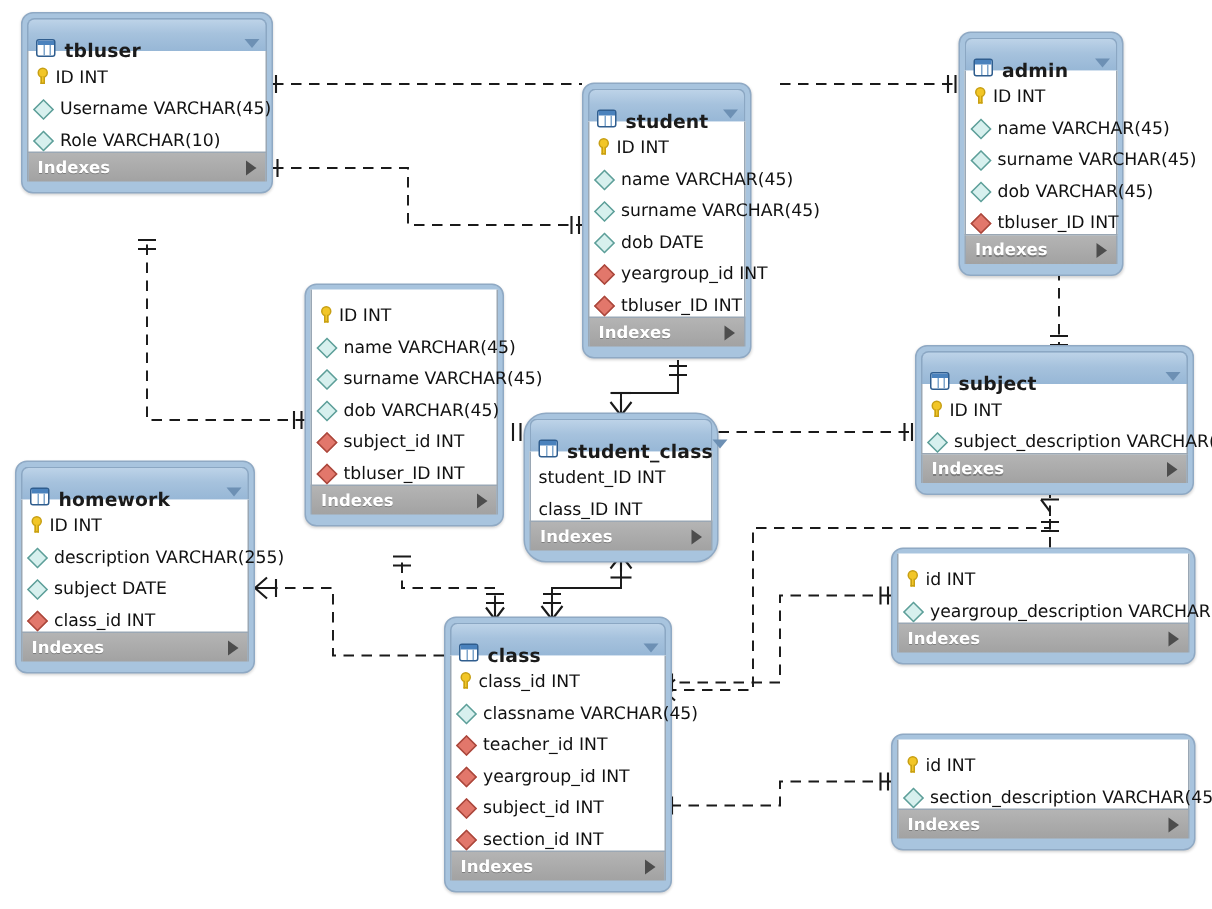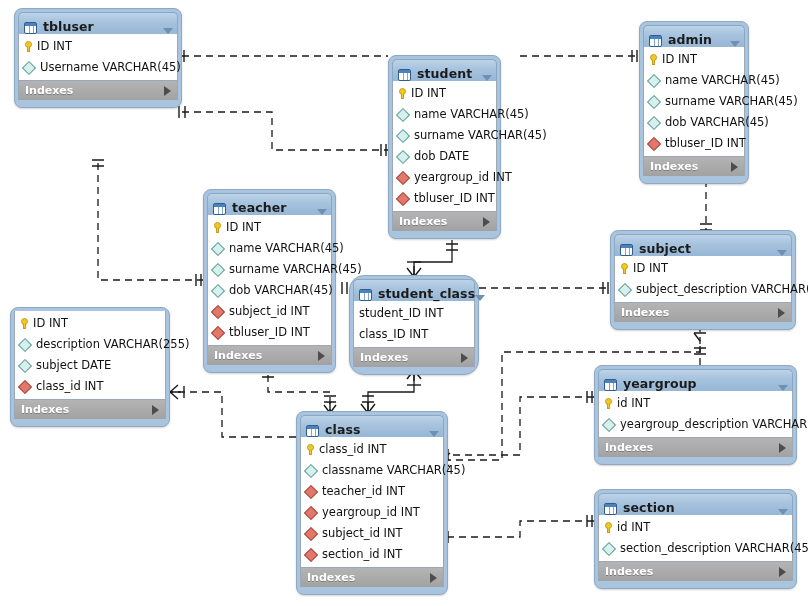--- a/index.html
+++ b/index.html
@@ -23,21 +23,21 @@
     box-sizing:border-box;
     box-shadow:0 1px 2px rgba(0,0,0,0.18);
   }
   .tbl-head{
     height:22px;
     border-radius:5px 5px 0 0;
     background:linear-gradient(to bottom,#bdd3e8 0%,#a6c2dd 45%,#97b7d6 100%);
     border:1px solid #8ba7c3;
     border-bottom:none;
     box-sizing:border-box;
-    display:flex;align-items:flex-end;
+    display:flex;align-items:flex-start;
     padding:13px 4px 0 5px;
   }
   .tbl-icon{
     width:13px;height:12px;flex:0 0 auto;
     border:1.5px solid #2f5d8e;
     border-radius:2px;
     background:#ffffff;
     margin-right:6px;
     position:relative;
     box-sizing:border-box;
@@ -64,21 +64,21 @@
   }
   .tbl-body{
     background:#ffffff;
     border-left:1px solid #9aa7b4;
     border-right:1px solid #9aa7b4;
     border-bottom:1px solid #9aa7b4;
     padding:2px 0 2px 0;
   }
   .col{
     height:21px;
-    display:flex;align-items:center;
+    display:flex;align-items:flex-end;
     padding:0 6px 0 5px;
     white-space:nowrap;
   }
   .col-txt{font-size:11.5px;color:#111;line-height:1;}
   .ic{flex:0 0 auto;margin-right:4px;display:inline-block;}
   
   .ic-pk{
     width:9px;height:12px;position:relative;
   }
   .ic-pk::before{
@@ -235,20 +235,24 @@
         </div>
         <div class="tbl-body">
           <div class="col">
             <span class="ic ic-pk"></span>
             <span class="col-txt">ID INT</span>
           </div>
           <div class="col">
             <span class="ic ic-d"></span>
             <span class="col-txt">Username VARCHAR(45)</span>
           </div>
+          <div class="col">
+            <span class="ic ic-d"></span>
+            <span class="col-txt">Role VARCHAR(10)</span>
+          </div>
         </div>
         <div class="tbl-foot">
           <span class="foot-txt">Indexes</span>
           <span class="foot-tri"></span>
         </div>
       </div>
       <div class="tbl" style="left: 388px; top: 55px; width: 113px;">
         <div class="tbl-head">
           <span class="tbl-icon"></span>
           <span class="tbl-title">student</span>
@@ -312,25 +316,20 @@
             <span class="ic ic-fk"></span>
             <span class="col-txt">tbluser_ID INT</span>
           </div>
         </div>
         <div class="tbl-foot">
           <span class="foot-txt">Indexes</span>
           <span class="foot-tri"></span>
         </div>
       </div>
       <div class="tbl" style="left: 203px; top: 189px; width: 133px;">
-        <div class="tbl-head">
-          <span class="tbl-icon"></span>
-          <span class="tbl-title">teacher</span>
-          <span class="chev"></span>
-        </div>
         <div class="tbl-body">
           <div class="col">
             <span class="ic ic-pk"></span>
             <span class="col-txt">ID INT</span>
           </div>
           <div class="col">
             <span class="ic ic-d"></span>
             <span class="col-txt">name VARCHAR(45)</span>
           </div>
           <div class="col">
@@ -391,20 +390,25 @@
             <span class="ic ic-none"></span>
             <span class="col-txt">class_ID INT</span>
           </div>
         </div>
         <div class="tbl-foot">
           <span class="foot-txt">Indexes</span>
           <span class="foot-tri"></span>
         </div>
       </div>
       <div class="tbl" style="left: 10px; top: 307px; width: 160px;">
+        <div class="tbl-head">
+          <span class="tbl-icon"></span>
+          <span class="tbl-title">homework</span>
+          <span class="chev"></span>
+        </div>
         <div class="tbl-body">
           <div class="col">
             <span class="ic ic-pk"></span>
             <span class="col-txt">ID INT</span>
           </div>
           <div class="col">
             <span class="ic ic-d"></span>
             <span class="col-txt">description VARCHAR(255)</span>
           </div>
           <div class="col">
@@ -415,25 +419,20 @@
             <span class="ic ic-fk"></span>
             <span class="col-txt">class_id INT</span>
           </div>
         </div>
         <div class="tbl-foot">
           <span class="foot-txt">Indexes</span>
           <span class="foot-tri"></span>
         </div>
       </div>
       <div class="tbl" style="left: 594px; top: 365px; width: 203px;">
-        <div class="tbl-head">
-          <span class="tbl-icon"></span>
-          <span class="tbl-title">yeargroup</span>
-          <span class="chev"></span>
-        </div>
         <div class="tbl-body">
           <div class="col">
             <span class="ic ic-pk"></span>
             <span class="col-txt">id INT</span>
           </div>
           <div class="col">
             <span class="ic ic-d"></span>
             <span class="col-txt">yeargroup_description VARCHAR(100)</span>
           </div>
         </div>
@@ -473,25 +472,20 @@
             <span class="ic ic-fk"></span>
             <span class="col-txt">section_id INT</span>
           </div>
         </div>
         <div class="tbl-foot">
           <span class="foot-txt">Indexes</span>
           <span class="foot-tri"></span>
         </div>
       </div>
       <div class="tbl" style="left: 594px; top: 489px; width: 203px;">
-        <div class="tbl-head">
-          <span class="tbl-icon"></span>
-          <span class="tbl-title">section</span>
-          <span class="chev"></span>
-        </div>
         <div class="tbl-body">
           <div class="col">
             <span class="ic ic-pk"></span>
             <span class="col-txt">id INT</span>
           </div>
           <div class="col">
             <span class="ic ic-d"></span>
             <span class="col-txt">section_description VARCHAR(45)</span>
           </div>
         </div>

